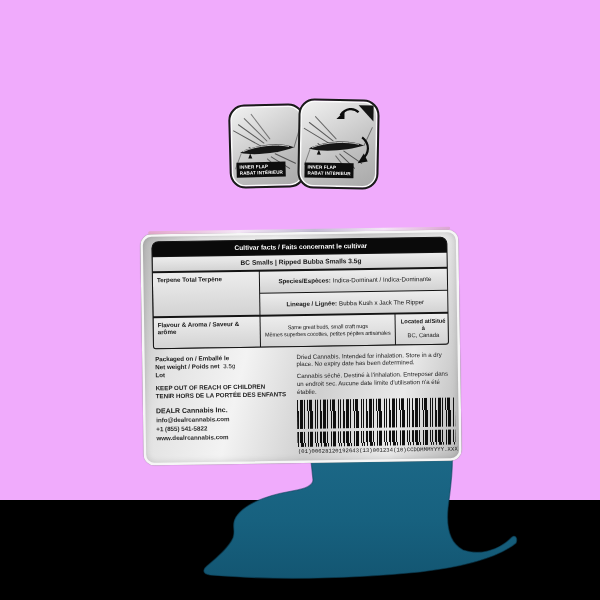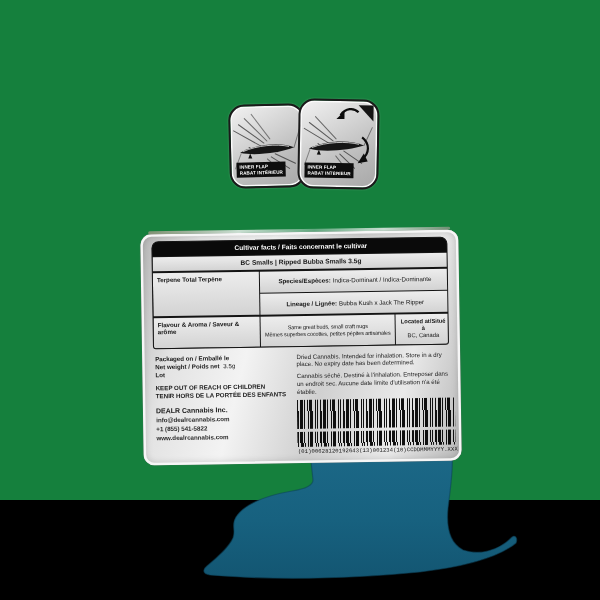--- a/index.html
+++ b/index.html
@@ -1,17 +1,17 @@
 <!DOCTYPE html>
 <html><head>
 <meta charset="utf-8">
 <style>
   html,body{margin:0;padding:0;width:600px;height:600px;background:#000;overflow:hidden;
     font-family:"Liberation Sans",sans-serif;-webkit-font-smoothing:antialiased;}
-  .stage{position:relative;width:600px;height:500px;background:#15803d;}
+  .stage{position:relative;width:600px;height:500px;background:#f0abfc;}
 
   
   .bag-svg{position:absolute;left:0;top:0;}
 
   
   .flap-icon{position:absolute;border-radius:16px;border:2.5px solid #1a1a1a;
     background:linear-gradient(150deg,#f2f2f2 0%,#d6d6d6 35%,#b9b9b9 70%,#a8a8a8 100%);
     box-shadow:inset 0 0 0 1.5px #fbfbfb, 0 0 2px rgba(255,255,255,.25);}
   .flap-icon.left{left:229px;top:104px;width:72px;height:80px;transform:rotate(-1.5deg);}
   .flap-icon.right{left:298px;top:99px;width:77px;height:86px;transform:rotate(1deg);}

